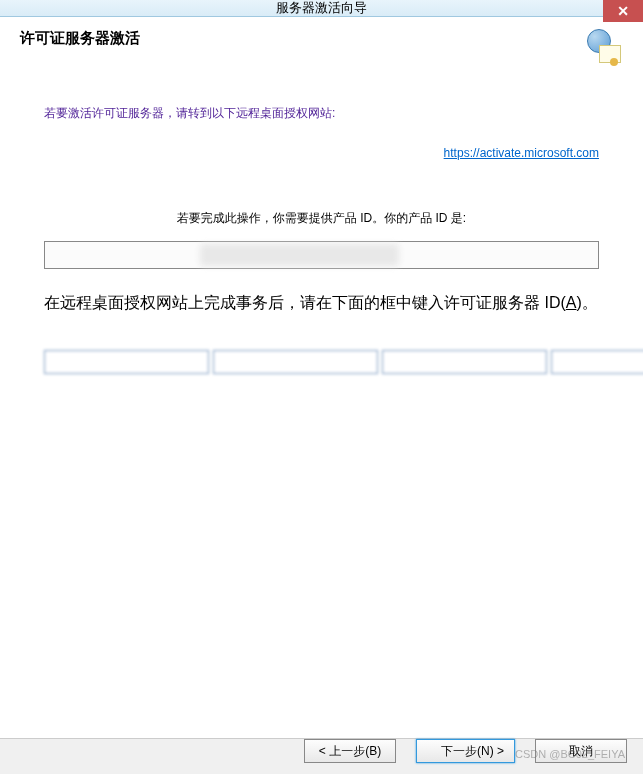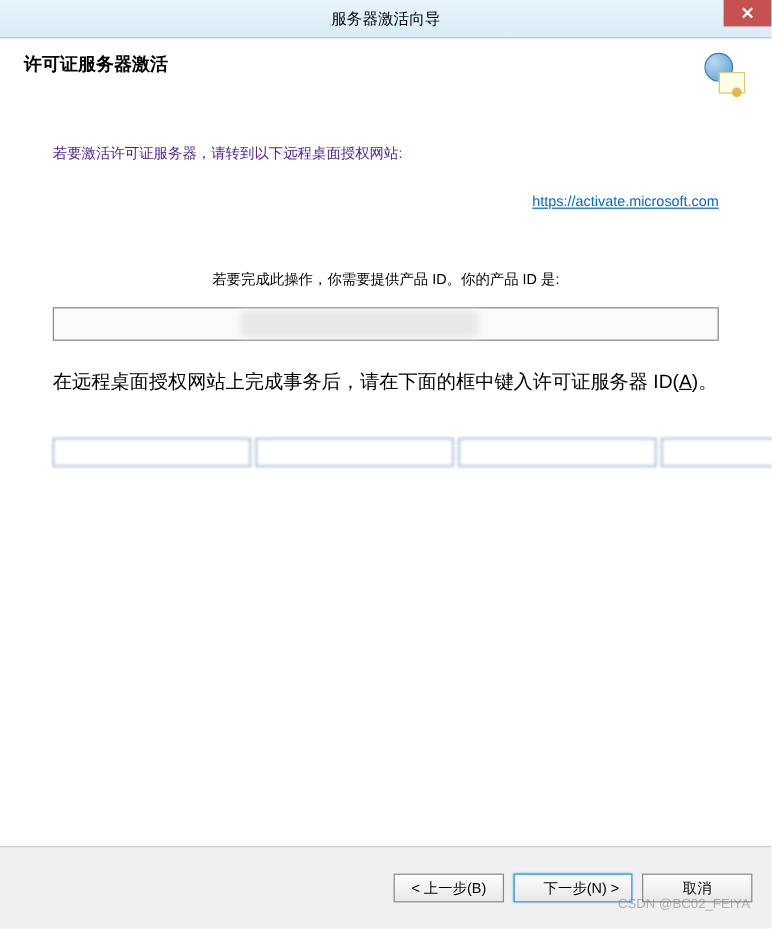--- a/index.html
+++ b/index.html
@@ -7,21 +7,21 @@
       font-family: "Microsoft YaHei", "SimSun", Tahoma, sans-serif;
       font-size: 12px;
       background: #fff;
       width: 643px;
       height: 774px;
       overflow: hidden;
       position: relative;
     }
     .titlebar {
       background: linear-gradient(to bottom, #e8f4fb 0%, #d9ecf7 100%);
-      height: 32px;
+      height: 17px;
       border-bottom: 1px solid #a0c8e0;
       position: relative;
       display: flex;
       align-items: center;
       justify-content: center;
     }
     .titlebar-text {
       font-size: 13px;
       color: #000;
     }
@@ -154,28 +154,28 @@
       background: #fff;
       padding: 0 4px;
       font-size: 12px;
       filter: blur(1.5px);
     }
     .footer {
       position: absolute;
       bottom: 0;
       left: 0;
       right: 0;
-      height: 69px;
+      height: 36px;
       border-top: 1px solid #ccc;
       background: #f0f0f0;
       display: flex;
-      align-items: center;
+      align-items: flex-start;
       justify-content: flex-end;
       padding: 0 16px;
-      gap: 8px;
+      gap: 20px;
     }
     .btn {
       min-width: 92px;
       height: 24px;
       border: 1px solid #888;
       background: linear-gradient(to bottom, #fdfdfd, #e8e8e8);
       font-size: 12px;
       cursor: pointer;
       padding: 0 10px;
       font-family: inherit;

